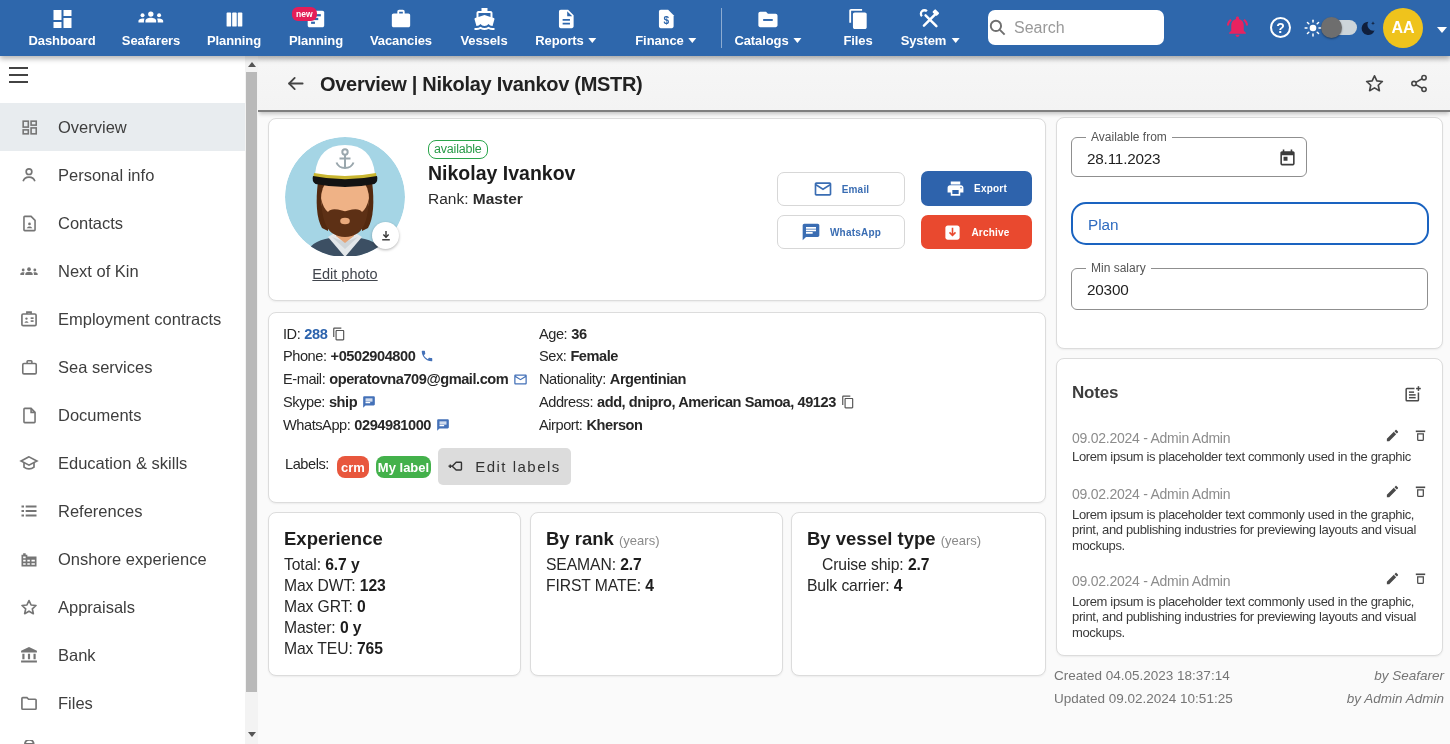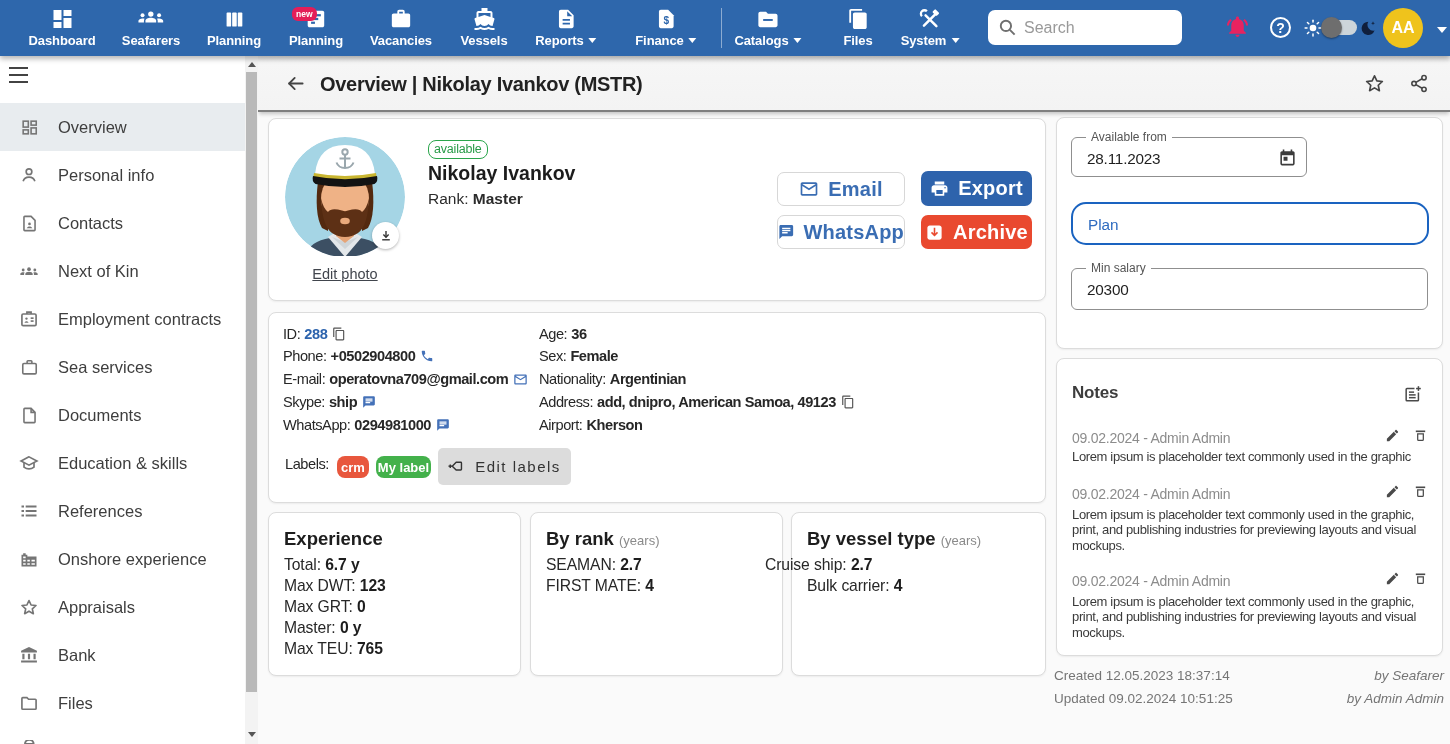--- a/index.html
+++ b/index.html
@@ -7,21 +7,21 @@
 .abs{position:absolute;}
 
 .topbar{position:absolute;left:0;top:0;width:1450px;height:56px;background:#2e67ac;box-shadow:0 3px 5px rgba(0,0,0,.28);z-index:50;}
 .nitem{position:absolute;top:0;height:56px;display:flex;flex-direction:column;align-items:center;transform:translateX(-50%);color:#fff;}
 .nitem .ic{height:24px;margin-top:7px;display:flex;align-items:center;justify-content:center;}
 .nitem .lb{margin-top:1px;}
 .nitem .lb{font-size:13px;font-weight:bold;margin-top:2px;letter-spacing:-.1px;white-space:nowrap;display:flex;align-items:center;}
 .caret{display:inline-block;width:0;height:0;border-left:4.5px solid transparent;border-right:4.5px solid transparent;border-top:5px solid #fff;margin-left:5px;}
 .navsep{position:absolute;left:721px;top:8px;width:1px;height:40px;background:rgba(255,255,255,.45);}
 .newbadge{position:absolute;left:-13px;top:0px;background:#e41d59;color:#fff;font-size:8.5px;font-weight:bold;padding:2px 4px;border-radius:6px;}
-.search{position:absolute;left:988px;top:10px;width:194px;height:35px;background:#fff;border-radius:7px;display:flex;align-items:center;padding-left:10px;}
+.search{position:absolute;left:988px;top:10px;width:176px;height:35px;background:#fff;border-radius:7px;display:flex;align-items:center;}
 .search .ph{color:#999;font-size:16px;margin-left:7px;}
 .avatar{position:absolute;left:1383px;top:8px;width:40px;height:40px;border-radius:50%;background:#efc31c;color:#fff;font-weight:bold;font-size:16px;display:flex;align-items:center;justify-content:center;}
 .avcaret{position:absolute;left:1437px;top:27px;width:0;height:0;border-left:5px solid transparent;border-right:5px solid transparent;border-top:6px solid #fff;}
 
 .sidebar{position:absolute;left:0;top:56px;width:258px;height:688px;background:#fff;z-index:5;}
 .burger{position:absolute;left:9px;top:11px;width:19px;height:17px;}
 .burger div{height:2.4px;background:#424242;margin-bottom:4.4px;}
 .menu{position:absolute;left:0;top:47px;width:245px;}
 .mitem{height:48px;display:flex;align-items:center;color:#3e3e3e;font-size:16.5px;letter-spacing:0;}
 .mitem.sel{background:#e8ecef;}
@@ -31,21 +31,21 @@
 .sarrow{position:absolute;left:2.5px;width:0;height:0;border-left:4px solid transparent;border-right:4px solid transparent;}
 
 .pagehead{position:absolute;left:258px;top:56px;width:1192px;height:56px;background:linear-gradient(180deg,#ebebeb 0px,#f6f6f6 7px,#f3f3f3 100%);border-bottom:2px solid #7f7f7f;box-shadow:0 3px 4px -1px rgba(0,0,0,.22);z-index:4;}
 .ptitle{position:absolute;left:320px;top:73px;font-size:20px;font-weight:bold;color:#222;letter-spacing:-.3px;}
 
 .card{position:absolute;background:#fff;border:1px solid #dcdcdc;border-radius:8px;box-shadow:0 1px 2px rgba(0,0,0,.06);}
 
 .chip{position:absolute;left:428px;top:140px;border:1.5px solid #2aa54b;color:#279a47;font-size:12.5px;border-radius:8px;padding:1px 5px 2px;letter-spacing:-0.2px;}
 .pname{position:absolute;left:428px;top:162px;font-size:19.5px;font-weight:bold;color:#1c1c1c;}
 .prank{position:absolute;left:428px;top:190px;font-size:15.5px;color:#2b2b2b;}
-.btn{position:absolute;border-radius:7px;display:flex;align-items:center;justify-content:center;font-weight:bold;font-size:20px;letter-spacing:.2px;}
+.btn{position:absolute;border-radius:7px;display:flex;align-items:center;justify-content:center;font-weight:bold;font-size:10px;letter-spacing:.2px;}
 .btn.light{background:#fff;border:1px solid #d7d7d7;color:#3a6db3;}
 .btn.blue{background:#2e63ac;color:#fff;}
 .btn.red{background:#e9492f;color:#fff;}
 .btn svg{margin-right:9px;}
 .editphoto{position:absolute;left:285px;top:266px;width:120px;text-align:center;font-size:14.5px;color:#41454d;text-decoration:underline;}
 .dlbtn{position:absolute;left:372px;top:222px;width:27px;height:27px;border-radius:50%;background:#fff;box-shadow:0 1px 3px rgba(0,0,0,.3);display:flex;align-items:center;justify-content:center;}
 
 .irow{position:absolute;font-size:14.6px;letter-spacing:-0.45px;color:#272727;display:flex;align-items:center;white-space:nowrap;}
 .irow b{margin-left:4px;}
 .irow .blue{color:#2c63ad;font-weight:bold;margin-left:4px;}
@@ -432,21 +432,21 @@
 <div class="xtitle" style="left:284px;top:528px;">Experience</div>
 <div class="xrow" style="left:284px;top:556px;">Total: <b>6.7 y</b></div>
 <div class="xrow" style="left:284px;top:577px;">Max DWT: <b>123</b></div>
 <div class="xrow" style="left:284px;top:598px;">Max GRT: <b>0</b></div>
 <div class="xrow" style="left:284px;top:619px;">Master: <b>0 y</b></div>
 <div class="xrow" style="left:284px;top:640px;">Max TEU: <b>765</b></div>
 <div class="xtitle" style="left:546px;top:528px;">By rank <span class="yrs">(years)</span></div>
 <div class="xrow" style="left:546px;top:556px;">SEAMAN: <b>2.7</b></div>
 <div class="xrow" style="left:546px;top:577px;">FIRST MATE: <b>4</b></div>
 <div class="xtitle" style="left:807px;top:528px;">By vessel type <span class="yrs">(years)</span></div>
-<div class="xrow" style="left:765px;top:556px;text-align:center;">Cruise ship: <b>2.7</b></div>
+<div class="xrow" style="left:822px;top:556px;text-align:center;">Cruise ship: <b>2.7</b></div>
 <div class="xrow" style="left:807px;top:577px;">Bulk carrier: <b>4</b></div>
 
 <div class="card" style="left:1056px;top:117px;width:387px;height:232px;"></div>
 <div class="field" style="left:1071px;top:137px;width:236px;height:40px;">
   <span class="flabel">Available from</span>
   <span class="fval">28.11.2023</span>
   <svg class="abs" style="right:9px;top:10px" width="19" height="19" viewBox="0 0 24 24" fill="#3c3c3c">
       <path d="M19 4h-1V2h-2v2H8V2H6v2H5c-1.1 0-2 .9-2 2v14c0 1.1.9 2 2 2h14c1.1 0 2-.9 2-2V6c0-1.1-.9-2-2-2zm0 16H5V9h14v11zM7 11h5v5H7z"></path>
     </svg>
 </div>
@@ -495,16 +495,16 @@
     <svg width="15" height="15" viewBox="0 0 24 24" fill="#4a4a4a">
       <path d="M3 17.25V21h3.75L17.81 9.94l-3.75-3.75L3 17.25zM20.71 7.04c.39-.39.39-1.02 0-1.41l-2.34-2.34c-.39-.39-1.02-.39-1.41 0l-1.83 1.83 3.75 3.75 1.83-1.83z"></path>
     </svg>
     <svg width="15" height="15" viewBox="0 0 24 24">
       <rect x="4.5" y="4" width="15" height="2.6" fill="#4a4a4a"></rect>
       <path d="M7.5 9.5v9c0 .8.6 1.4 1.4 1.4h6.2c.8 0 1.4-.6 1.4-1.4v-9z" fill="none" stroke="#4a4a4a" stroke-width="2"></path>
     </svg>
   </div>
 <div class="ntext" style="left:1072px;top:594px;">Lorem ipsum is placeholder text commonly used in the graphic,<br>print, and publishing industries for previewing layouts and visual<br>mockups.</div>
 
-<div class="foot" style="left:1054px;top:668px;">Created 12.05.2023 18:37:14</div>
+<div class="foot" style="left:1054px;top:668px;">Created 04.05.2023 18:37:14</div>
 <div class="foot" style="left:1054px;top:668px;width:390px;text-align:right;"><i>by <i>Seafarer</i></i></div>
 <div class="foot" style="left:1054px;top:691px;">Updated 09.02.2024 10:51:25</div>
 <div class="foot" style="left:1054px;top:691px;width:390px;text-align:right;"><i>by <i>Admin Admin</i></i></div>
 
 </body></html>

